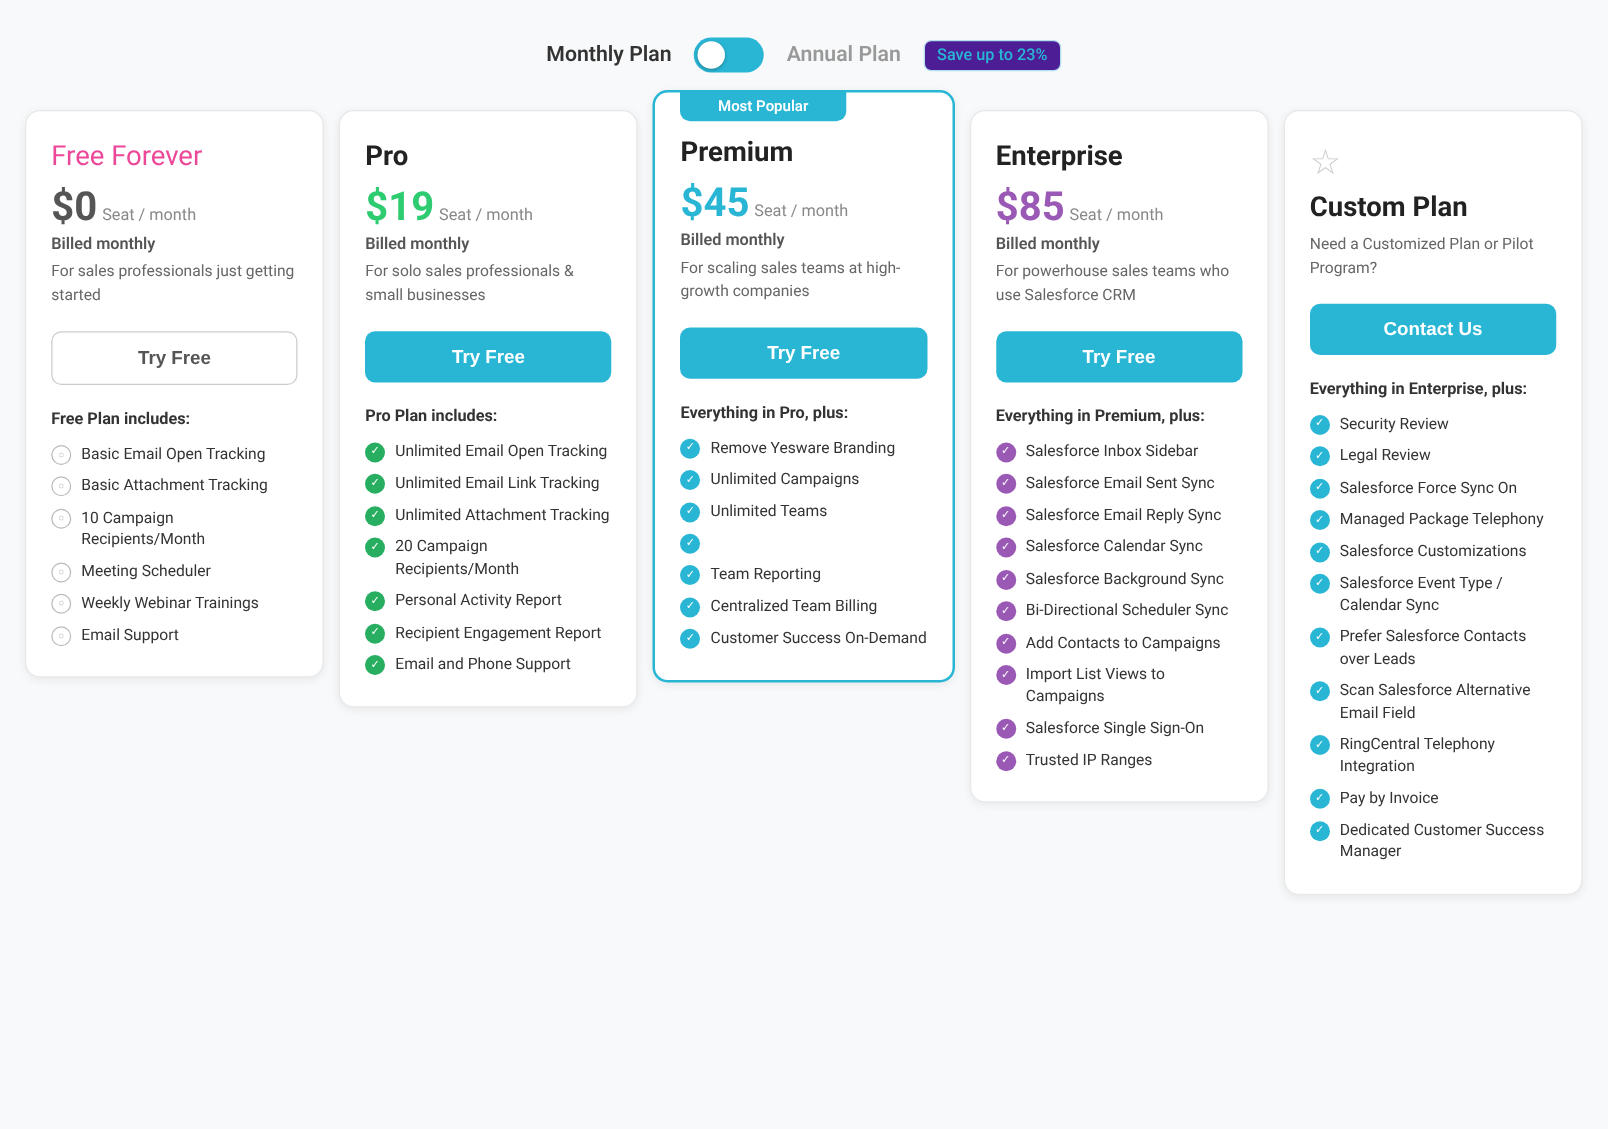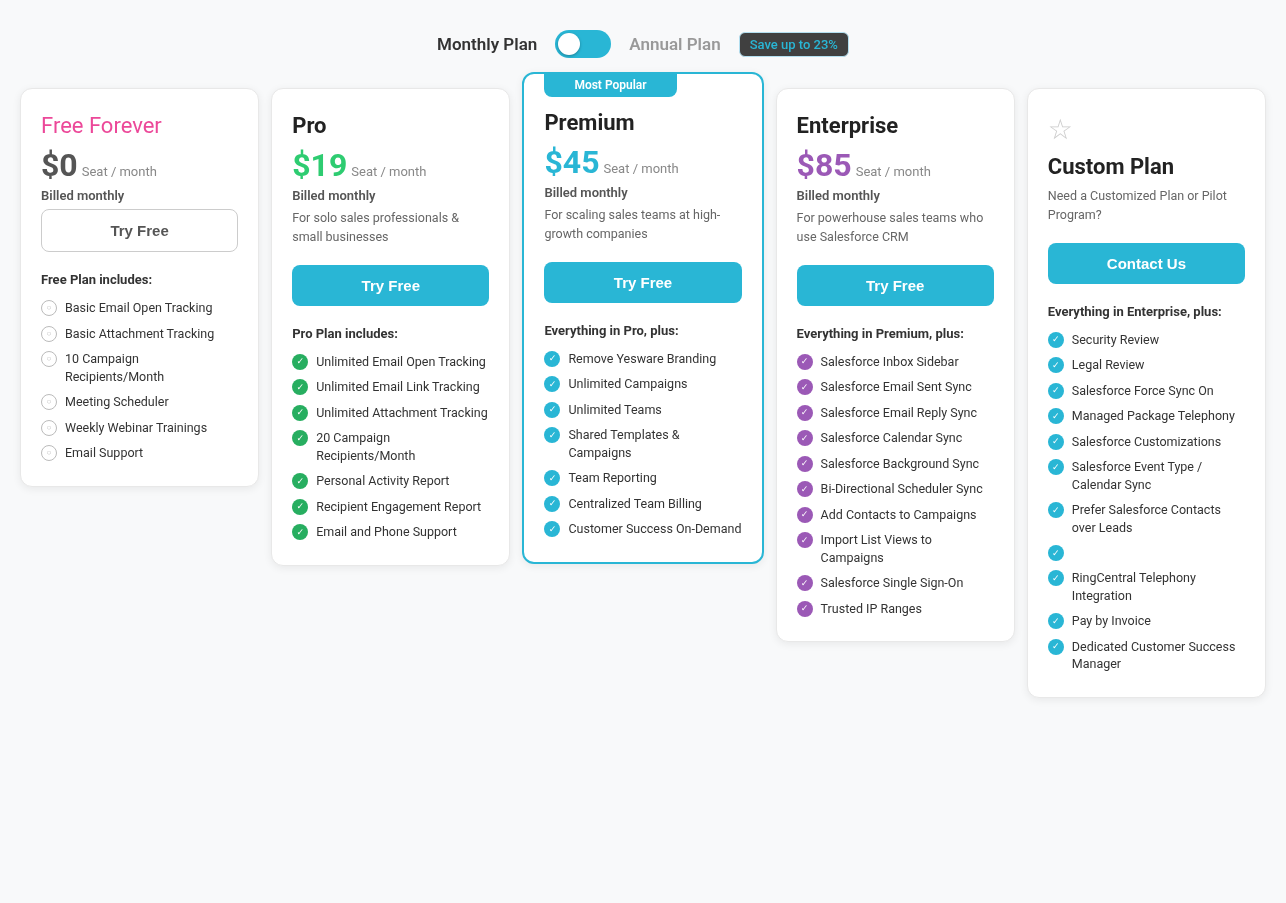--- a/index.html
+++ b/index.html
@@ -39,21 +39,21 @@
       width: 22px;
       height: 22px;
       background: white;
       border-radius: 50%;
       position: absolute;
       top: 3px;
       left: 3px;
       box-shadow: 0 1px 3px rgba(0,0,0,0.3);
     }
     .save-badge {
-      background: #404040;
+      background: #4c1d95;
       color: #29b6d5;
       border: 1px solid #b3dff0;
       border-radius: 6px;
       padding: 4px 10px;
       font-size: 13px;
       font-weight: 500;
     }
 
     
     .plans-container {
@@ -222,21 +222,21 @@
     <div class="toggle-knob"></div>
   </button>
   <span class="toggle-label dimmed">Annual Plan</span>
   <span class="save-badge">Save up to 23%</span>
 </div>
 
 <div class="plans-container" id="plans-container">
     <div class="plan-card"><div class="plan-name free">Free Forever</div><div class="plan-price-row">
       <span class="price-amount gray">$0</span>
       <span class="price-unit">Seat / month</span>
-    </div><div class="billed-text">Billed monthly</div><button class="btn-try outline">Try Free</button><div class="features-header">Free Plan includes:</div><ul class="feature-list">
+    </div><div class="billed-text">Billed monthly</div><div class="plan-desc">For sales professionals just getting started</div><button class="btn-try outline">Try Free</button><div class="features-header">Free Plan includes:</div><ul class="feature-list">
         <li class="feature-item">
       <div class="feature-icon circle-gray">○</div>
       <span>Basic Email Open Tracking</span>
     </li>
         <li class="feature-item">
       <div class="feature-icon circle-gray">○</div>
       <span>Basic Attachment Tracking</span>
     </li>
         <li class="feature-item">
       <div class="feature-icon circle-gray">○</div>
@@ -299,21 +299,20 @@
         <li class="feature-item">
       <div class="feature-icon check-teal">✓</div>
       <span>Unlimited Campaigns</span>
     </li>
         <li class="feature-item">
       <div class="feature-icon check-teal">✓</div>
       <span>Unlimited Teams</span>
     </li>
         <li class="feature-item">
       <div class="feature-icon check-teal">✓</div>
-      <span>Shared Templates &amp; Campaigns</span>
     </li>
         <li class="feature-item">
       <div class="feature-icon check-teal">✓</div>
       <span>Team Reporting</span>
     </li>
         <li class="feature-item">
       <div class="feature-icon check-teal">✓</div>
       <span>Centralized Team Billing</span>
     </li>
         <li class="feature-item">
@@ -390,20 +389,21 @@
         <li class="feature-item">
       <div class="feature-icon check-teal">✓</div>
       <span>Salesforce Event Type / Calendar Sync</span>
     </li>
         <li class="feature-item">
       <div class="feature-icon check-teal">✓</div>
       <span>Prefer Salesforce Contacts over Leads</span>
     </li>
         <li class="feature-item">
       <div class="feature-icon check-teal">✓</div>
+      <span>Scan Salesforce Alternative Email Field</span>
     </li>
         <li class="feature-item">
       <div class="feature-icon check-teal">✓</div>
       <span>RingCentral Telephony Integration</span>
     </li>
         <li class="feature-item">
       <div class="feature-icon check-teal">✓</div>
       <span>Pay by Invoice</span>
     </li>
         <li class="feature-item">

